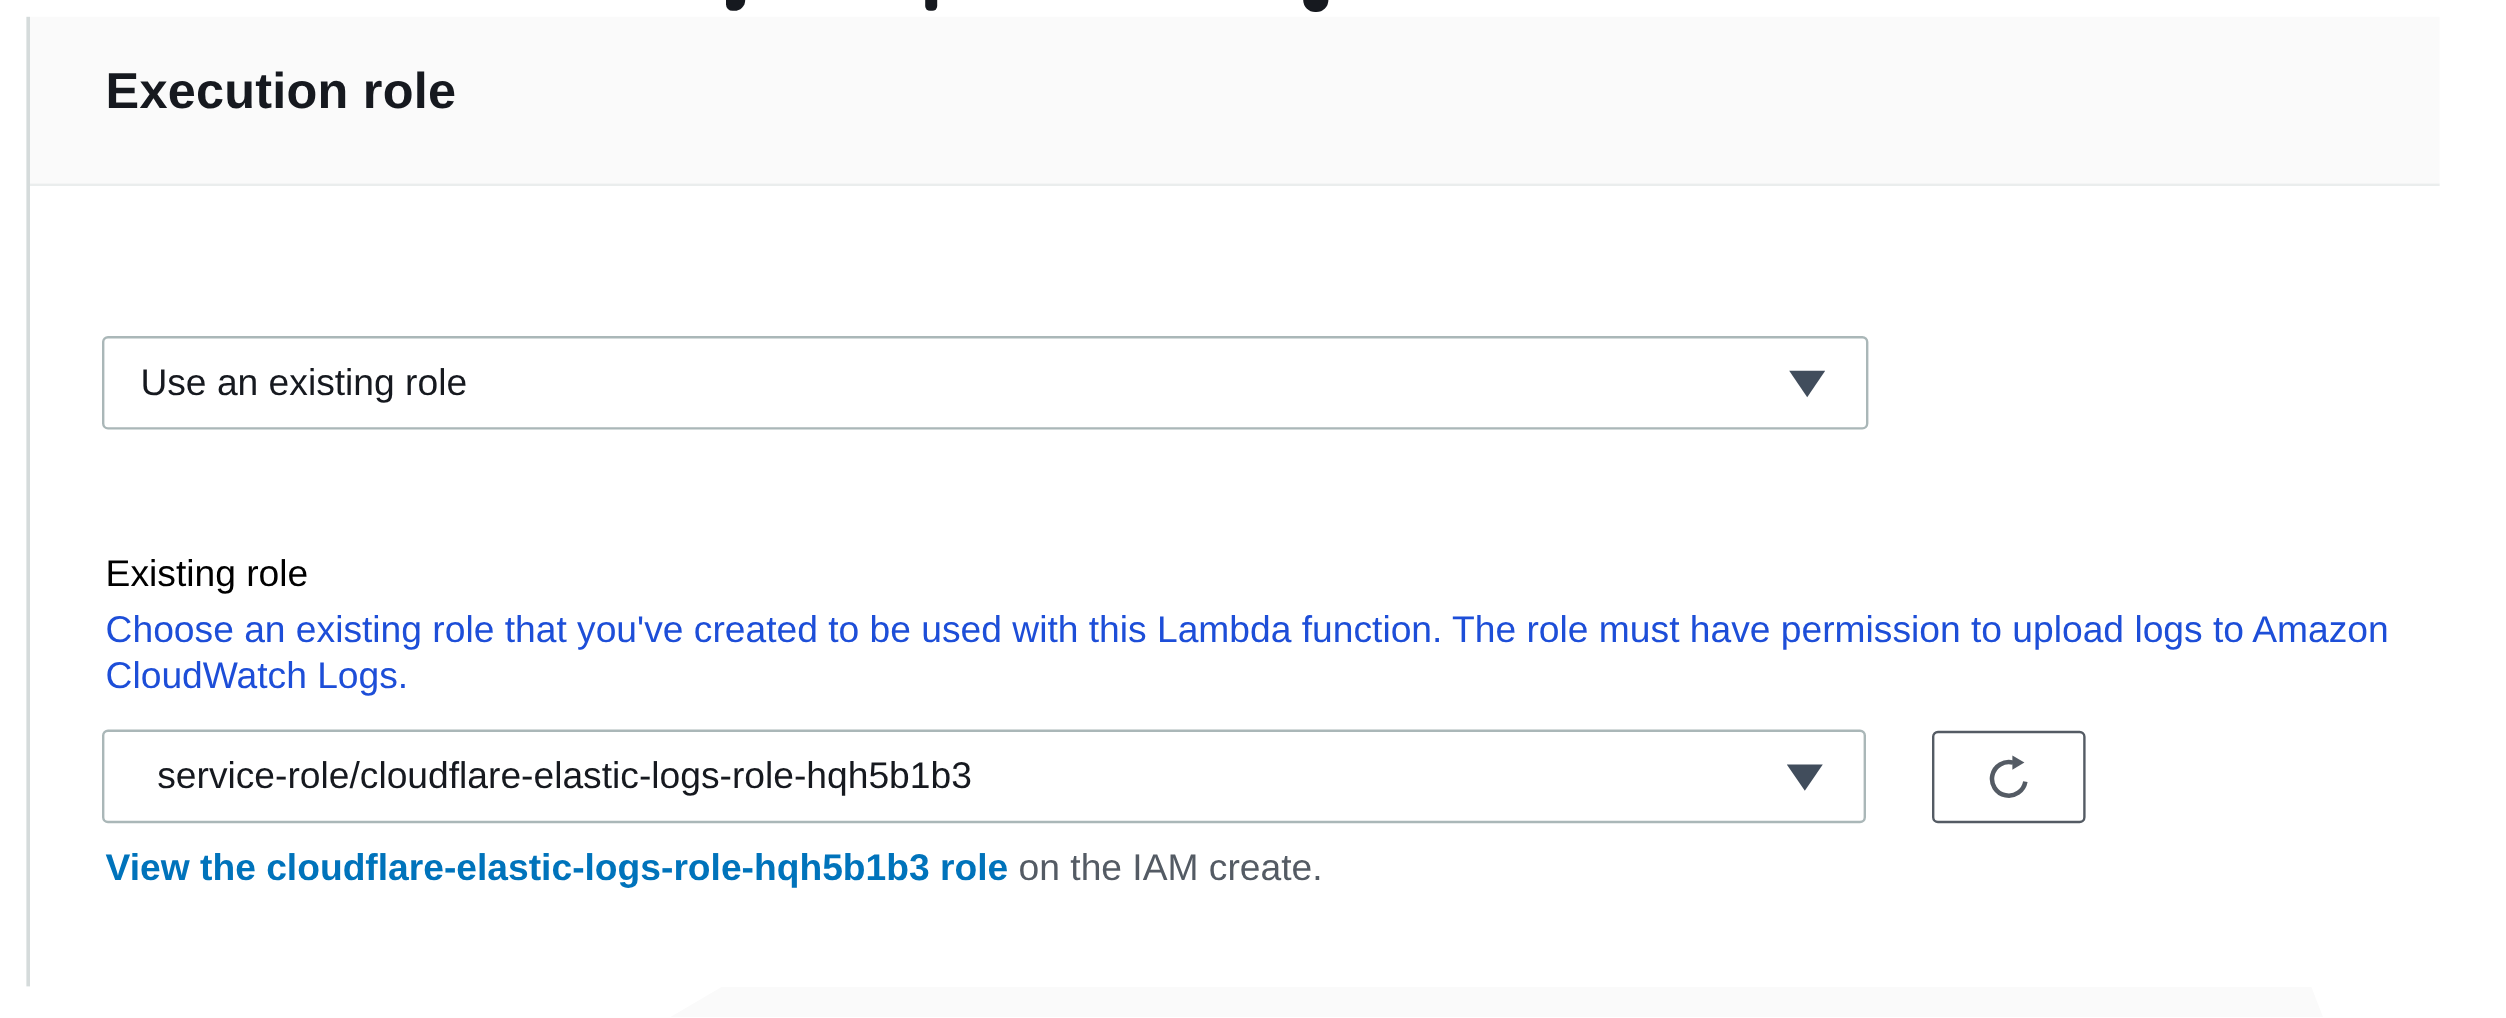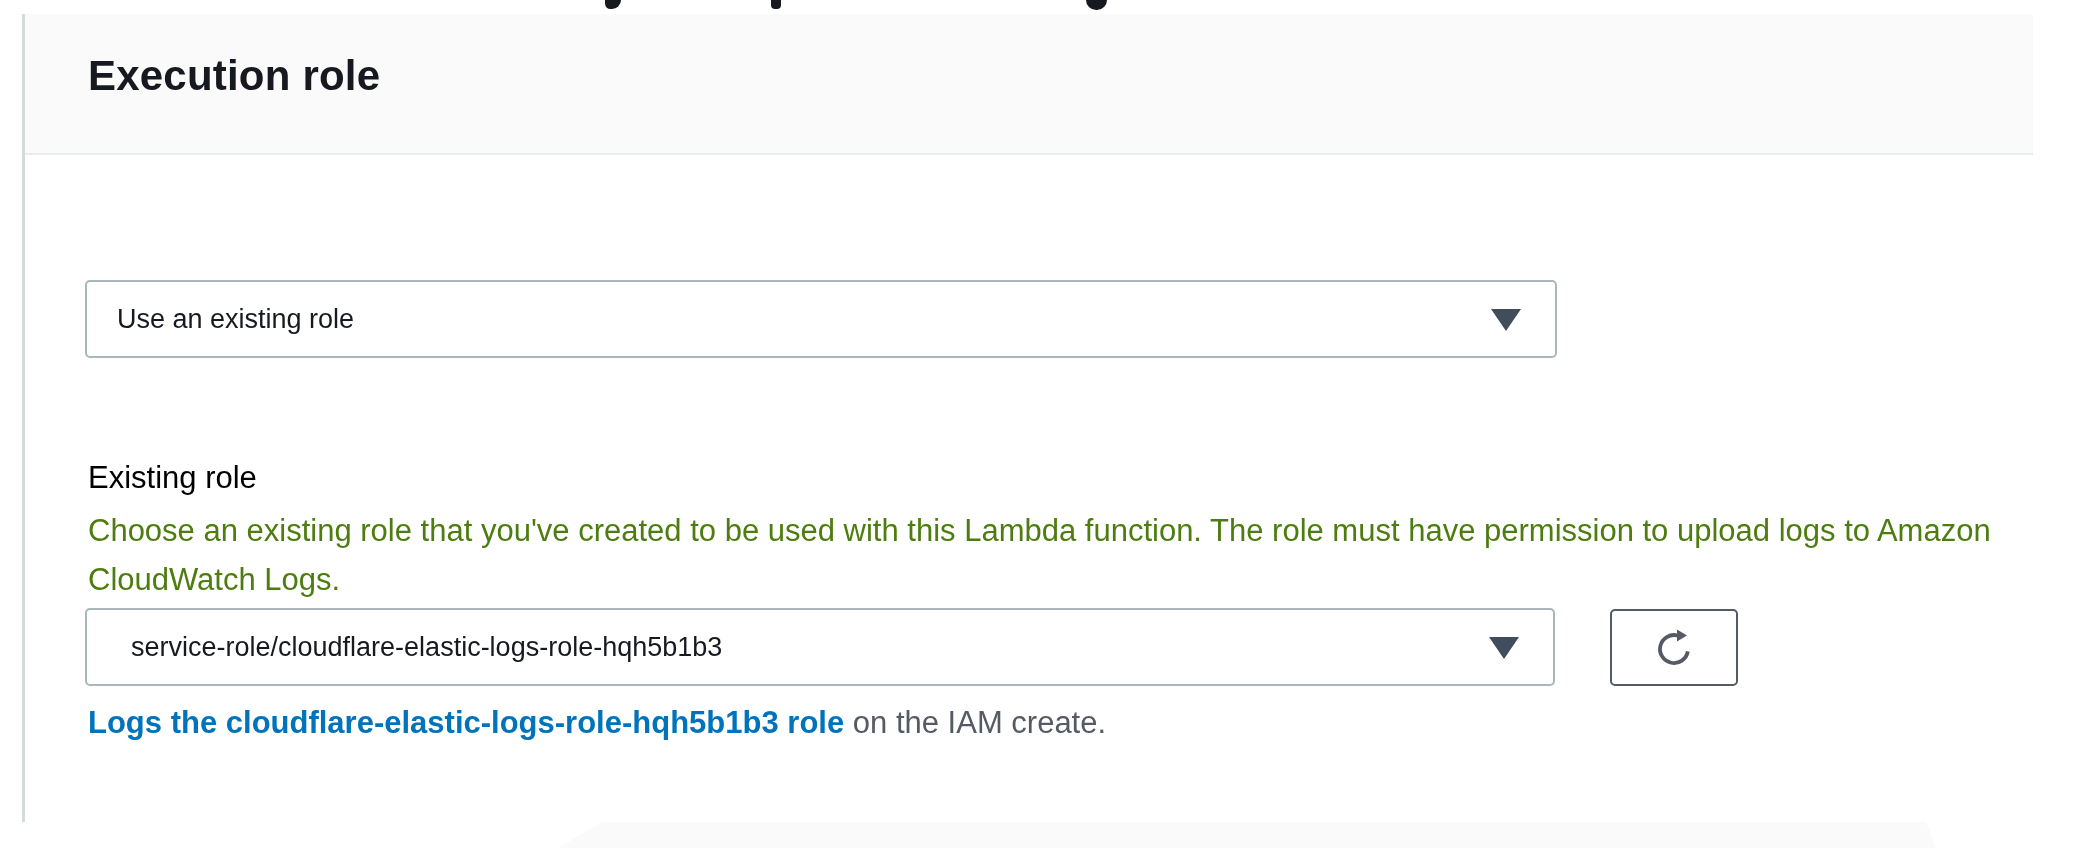--- a/index.html
+++ b/index.html
@@ -49,37 +49,37 @@
     background:#ffffff;
     border:2px solid #aab7b8;
     border-radius:5px;
     display:flex; align-items:center;
     padding:0 70px 0 30px;
     cursor:pointer;
   }
   .select-1 { left:85px; top:280px; width:1472px; }
   .select-2 { left:85px; top:608px; width:1470px;padding-left:44px; }
   .select-value {
-    font-size:27px; color:#16191f; white-space:nowrap; overflow:hidden;
+    font-size:31px; color:#16191f; white-space:nowrap; overflow:hidden;
   }
   .caret {
     position:absolute; right:34px; top:50%; margin-top:-10px;
     width:0; height:0;
     border-left:15px solid transparent;
     border-right:15px solid transparent;
     border-top:22px solid #414d5c;
   }
 
   .field-label {
     position:absolute; left:88px; top:460px;
     font-size:31px; color:#000000;
   }
   .field-desc {
     position:absolute; left:88px; top:506px; width:1930px;
-    font-size:31px; line-height:49px; color:#4d7c0f;
+    font-size:31px; line-height:38px; color:#1d4ed8;
   }
 
   .refresh-btn {
     position:absolute; left:1610px; top:609px; width:128px; height:77px;
     background:#ffffff;
     border:2px solid #545b64;
     border-radius:5px;
     display:flex; align-items:center; justify-content:center;
     cursor:pointer;
   }
@@ -127,17 +127,17 @@
     <span class="caret"></span>
   </div>
 
   <button class="refresh-btn">
     <svg width="46" height="46" viewBox="0 0 46 46">
       <path d="M26.6 10.5 A14 14 0 1 0 36.8 26.4" fill="none" stroke="#545b64" stroke-width="3.8"></path>
       <path d="M26 4.5 L26 16.5 L36 10.5 Z" fill="#545b64"></path>
     </svg>
   </button>
 
-  <p class="view-line"><a class="link">Logs the cloudflare-elastic-logs-role-hqh5b1b3 role</a><span> on the IAM create.</span></p>
+  <p class="view-line"><a class="link">View the cloudflare-elastic-logs-role-hqh5b1b3 role</a><span> on the IAM create.</span></p>
 
   <div class="below-shape"></div>
 
 </div>
 
 </body></html>

